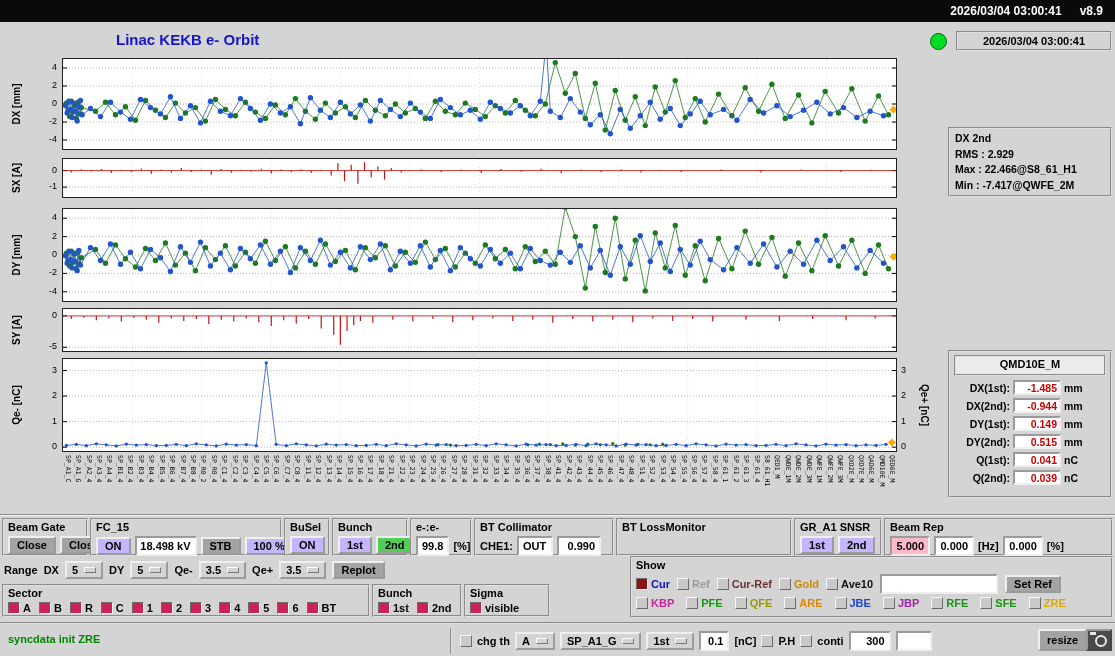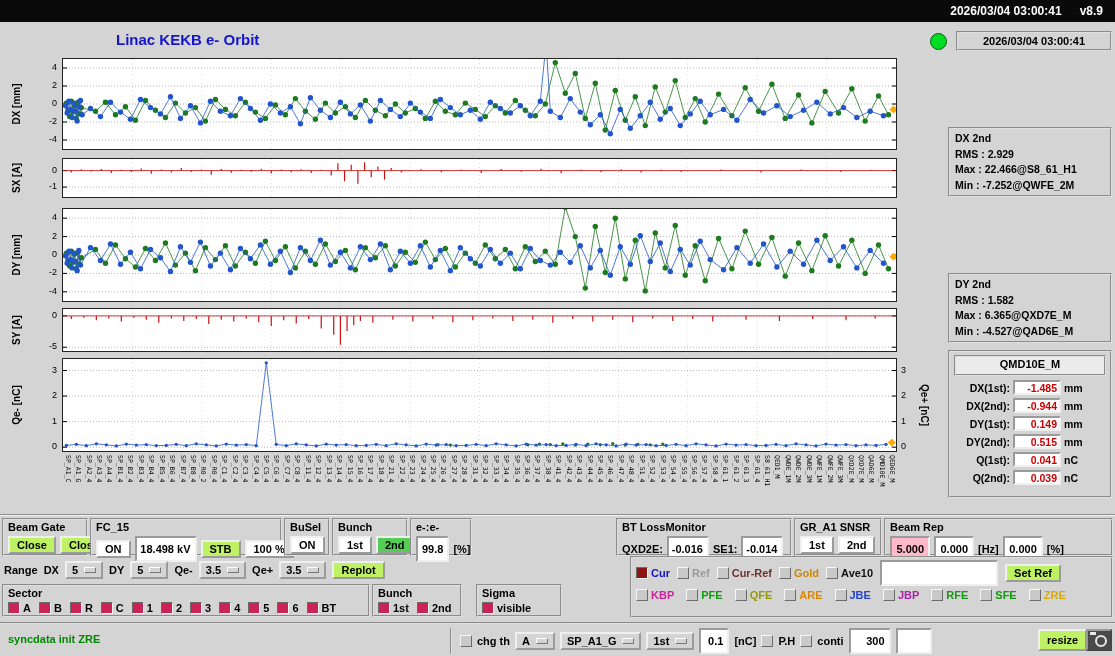--- a/index.html
+++ b/index.html
@@ -41,27 +41,27 @@
       display:flex;align-items:center;justify-content:flex-end;padding:0 2px;box-sizing:border-box;}
   .mu{font-weight:bold;font-size:10.5px;}
 
   
   .grp{position:absolute;border:2px groove #dfdfdf;padding:2px 4px;box-sizing:border-box;background:#d4d4d4;}
   .grpA{top:518px;height:38px;}
   .grpC{top:584px;height:33px;}
   .gt{font-weight:bold;line-height:11px;margin-bottom:3px;white-space:nowrap;}
   .gr{display:flex;align-items:center;gap:4px;}
   .lab{font-weight:bold;white-space:nowrap;}
-  .btn{height:18px;padding:0 7px;background:#bef264;border:2px outset #efefef;display:inline-flex;align-items:center;
+  .btn{height:18px;padding:0 7px;background:#a3a3a3;border:2px outset #efefef;display:inline-flex;align-items:center;
        justify-content:center;font-weight:bold;white-space:nowrap;cursor:default;box-sizing:border-box;font-size:11px;font-family:inherit;}
-  .field{height:26px;padding:0 4px;background:#fff;border:2px inset #efefef;display:inline-flex;align-items:center;
+  .field{height:20px;padding:0 4px;background:#fff;border:2px inset #efefef;display:inline-flex;align-items:center;
        font-weight:bold;white-space:nowrap;box-sizing:border-box;font-size:11px;font-family:inherit;}
   input.field{outline:none;}
   .right{justify-content:flex-end;}
-  .on{background:#ffffff;}
+  .on{background:#c4b5fd;}
   .on2{background:#55cc55;}
   .pink{background:#ffb9c9;}
   .dd{height:18px;padding:0 5px;background:#d4d4d4;border:2px outset #efefef;display:inline-flex;align-items:center;
       font-weight:bold;box-sizing:border-box;}
   .ddash{width:10px;height:4px;margin-left:6px;background:#d4d4d4;
       border-top:1px solid #fff;border-left:1px solid #fff;border-bottom:1px solid #777;border-right:1px solid #777;}
   .chk{width:10px;height:10px;flex:0 0 auto;background:#c9c9c9;border:1px solid;border-color:#f7f7f7 #6b6b6b #6b6b6b #f7f7f7;}
   .chk.on{background:#cc2255;border-color:#6b6b6b #f7f7f7 #f7f7f7 #6b6b6b;}
   .chk-item{display:inline-flex;align-items:center;gap:3px;}
   .chk-lab{font-weight:bold;white-space:nowrap;}
@@ -947,27 +947,21 @@
       </div>
   </div>
 
   <div id="status-circle"></div>
   <div id="timestamp-box">2026/03/04 03:00:41</div>
 
   <div class="statbox" style="top:127px">
     <div>DX 2nd</div>
     <div>RMS : 2.929</div>
     <div>Max : 22.466@S8_61_H1</div>
-    <div>Min : -7.252@QWFE_2M</div>
-  </div>
-  <div class="statbox" style="top:273px">
-    <div>DY 2nd</div>
-    <div>RMS : 1.582</div>
-    <div>Max : 6.365@QXD7E_M</div>
-    <div>Min : -4.527@QAD6E_M</div>
+    <div>Min : -7.417@QWFE_2M</div>
   </div>
 
   <div id="monitor">
     <div class="mon-title">QMD10E_M</div>
     <div class="mon-row">
       <span class="ml">DX(1st):</span>
       <span class="mv">-1.485</span>
       <span class="mu">mm</span>
     </div>
     <div class="mon-row">
@@ -1031,29 +1025,31 @@
   </div>
 
   <div class="grp grpA" style="left:410px;width:62px">
     <div class="gt">e-:e-</div>
     <div class="gr">
       <span class="field right" style="width:34px">99.8</span>
       <span class="lab">[%]</span>
     </div>
   </div>
 
+  <div class="grp grpA" style="left:474px;width:140px">
+    <div class="gt">BT Collimator</div>
+    <div class="gr">
+      <span class="lab">CHE1:</span>
+      <span class="field" style="width:36px">OUT</span>
+      <span class="field right" style="width:44px">0.990</span>
+    </div>
+  </div>
 
   <div class="grp grpA" style="left:616px;width:176px">
     <div class="gt">BT LossMonitor</div>
-    <div class="gr">
-      <span class="lab">QXD2E:</span>
-      <span class="field right" style="width:42px">-0.016</span>
-      <span class="lab">SE1:</span>
-      <span class="field right" style="width:42px">-0.014</span>
-    </div>
   </div>
 
   <div class="grp grpA" style="left:794px;width:88px">
     <div class="gt">GR_A1 SNSR</div>
     <div class="gr">
       <span class="btn on">1st</span>
       <span class="btn on">2nd</span>
     </div>
   </div>
 
@@ -1148,31 +1144,32 @@
         <span class="chk-item">
           <span class="chk on"></span>
           <span class="chk-lab">1st</span>
         </span>
         <span class="chk-item">
           <span class="chk on"></span>
           <span class="chk-lab">2nd</span>
         </span>
       </div>
   </div>
-  <div class="grp grpC" style="left:476px;width:86px">
+  <div class="grp grpC" style="left:464px;width:86px">
     <div class="gt">Sigma</div>
     <div class="gr">
       <span class="chk-item">
         <span class="chk on"></span>
         <span class="chk-lab">visible</span>
       </span>
     </div>
   </div>
 
   <div class="grp" style="left:630px;top:556px;width:483px;height:62px">
+    <div class="gt">Show</div>
     <div class="gr" style="gap:7px;margin-bottom:3px">
       <span id="show-row1-items" style="display:inline-flex;align-items:center;gap:7px">
           <span class="chk-item">
             <span class="chk on" style="background: rgb(139, 21, 21);"></span>
             <span class="chk-lab" style="color: rgb(17, 17, 204);">Cur</span>
           </span>
           <span class="chk-item">
             <span class="chk"></span>
             <span class="chk-lab" style="color: rgb(154, 154, 154);">Ref</span>
           </span>

